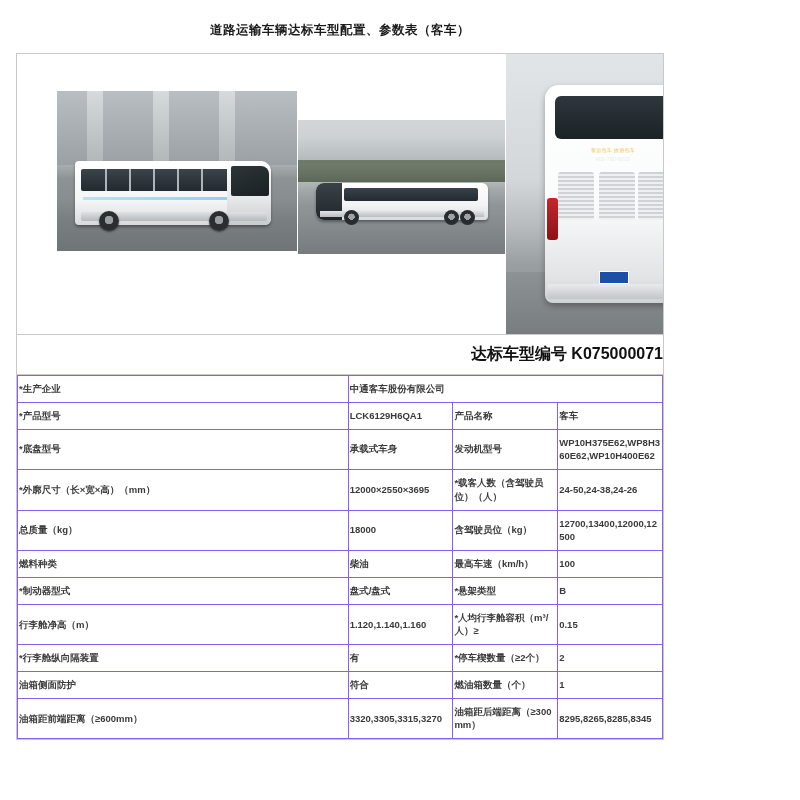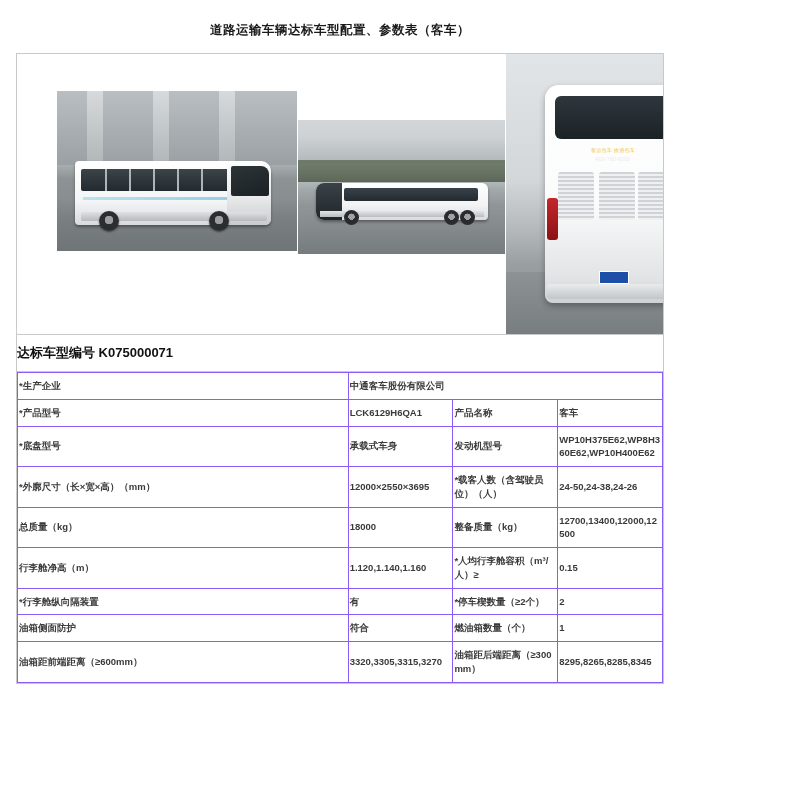--- a/index.html
+++ b/index.html
@@ -203,22 +203,22 @@
     position:absolute; left:40%; bottom:9%; width:20%; height:5%;
     background:#1d4ea8; border:1px solid #fff;
   }
   .p3-bumper {
     position:absolute; left:2%; bottom:2%; width:96%; height:7%;
     background: linear-gradient(180deg,#e9ebec,#c2c6c8);
     border-radius:3px;
   }
   
   .model-header {
-    text-align:left;
-    font-size:13px;
+    text-align:right;
+    font-size:16px;
     font-weight:bold;
     padding:9px 0;
     border-bottom:1px solid #c9c9c9;
     color:#111;
   }
   
   table.spec {
     width:100%;
     border-collapse: collapse;
     table-layout: fixed;
@@ -330,22 +330,34 @@
           </tr>
           <tr>
             <td class="label"><span>*</span>外廓尺寸（长×宽×高）（mm）</td>
             <td class="value">12000×2550×3695</td>
             <td class="label"><span>*</span>载客人数（含驾驶员位）（人）</td>
             <td class="value">24-50,24-38,24-26</td>
           </tr>
           <tr>
             <td class="label">总质量（kg）</td>
             <td class="value">18000</td>
-            <td class="label">整备质量（kg）</td>
+            <td class="label">含驾驶员位（kg）</td>
             <td class="value">12700,13400,12000,12500</td>
+          </tr>
+          <tr>
+            <td class="label">燃料种类</td>
+            <td class="value">柴油</td>
+            <td class="label">最高车速（km/h）</td>
+            <td class="value">100</td>
+          </tr>
+          <tr>
+            <td class="label"><span>*</span>制动器型式</td>
+            <td class="value">盘式/盘式</td>
+            <td class="label"><span>*</span>悬架类型</td>
+            <td class="value">B</td>
           </tr>
           <tr>
             <td class="label">行李舱净高（m）</td>
             <td class="value">1.120,1.140,1.160</td>
             <td class="label"><span>*</span>人均行李舱容积（m³/人）≥</td>
             <td class="value">0.15</td>
           </tr>
           <tr>
             <td class="label"><span>*</span>行李舱纵向隔装置</td>
             <td class="value">有</td>

